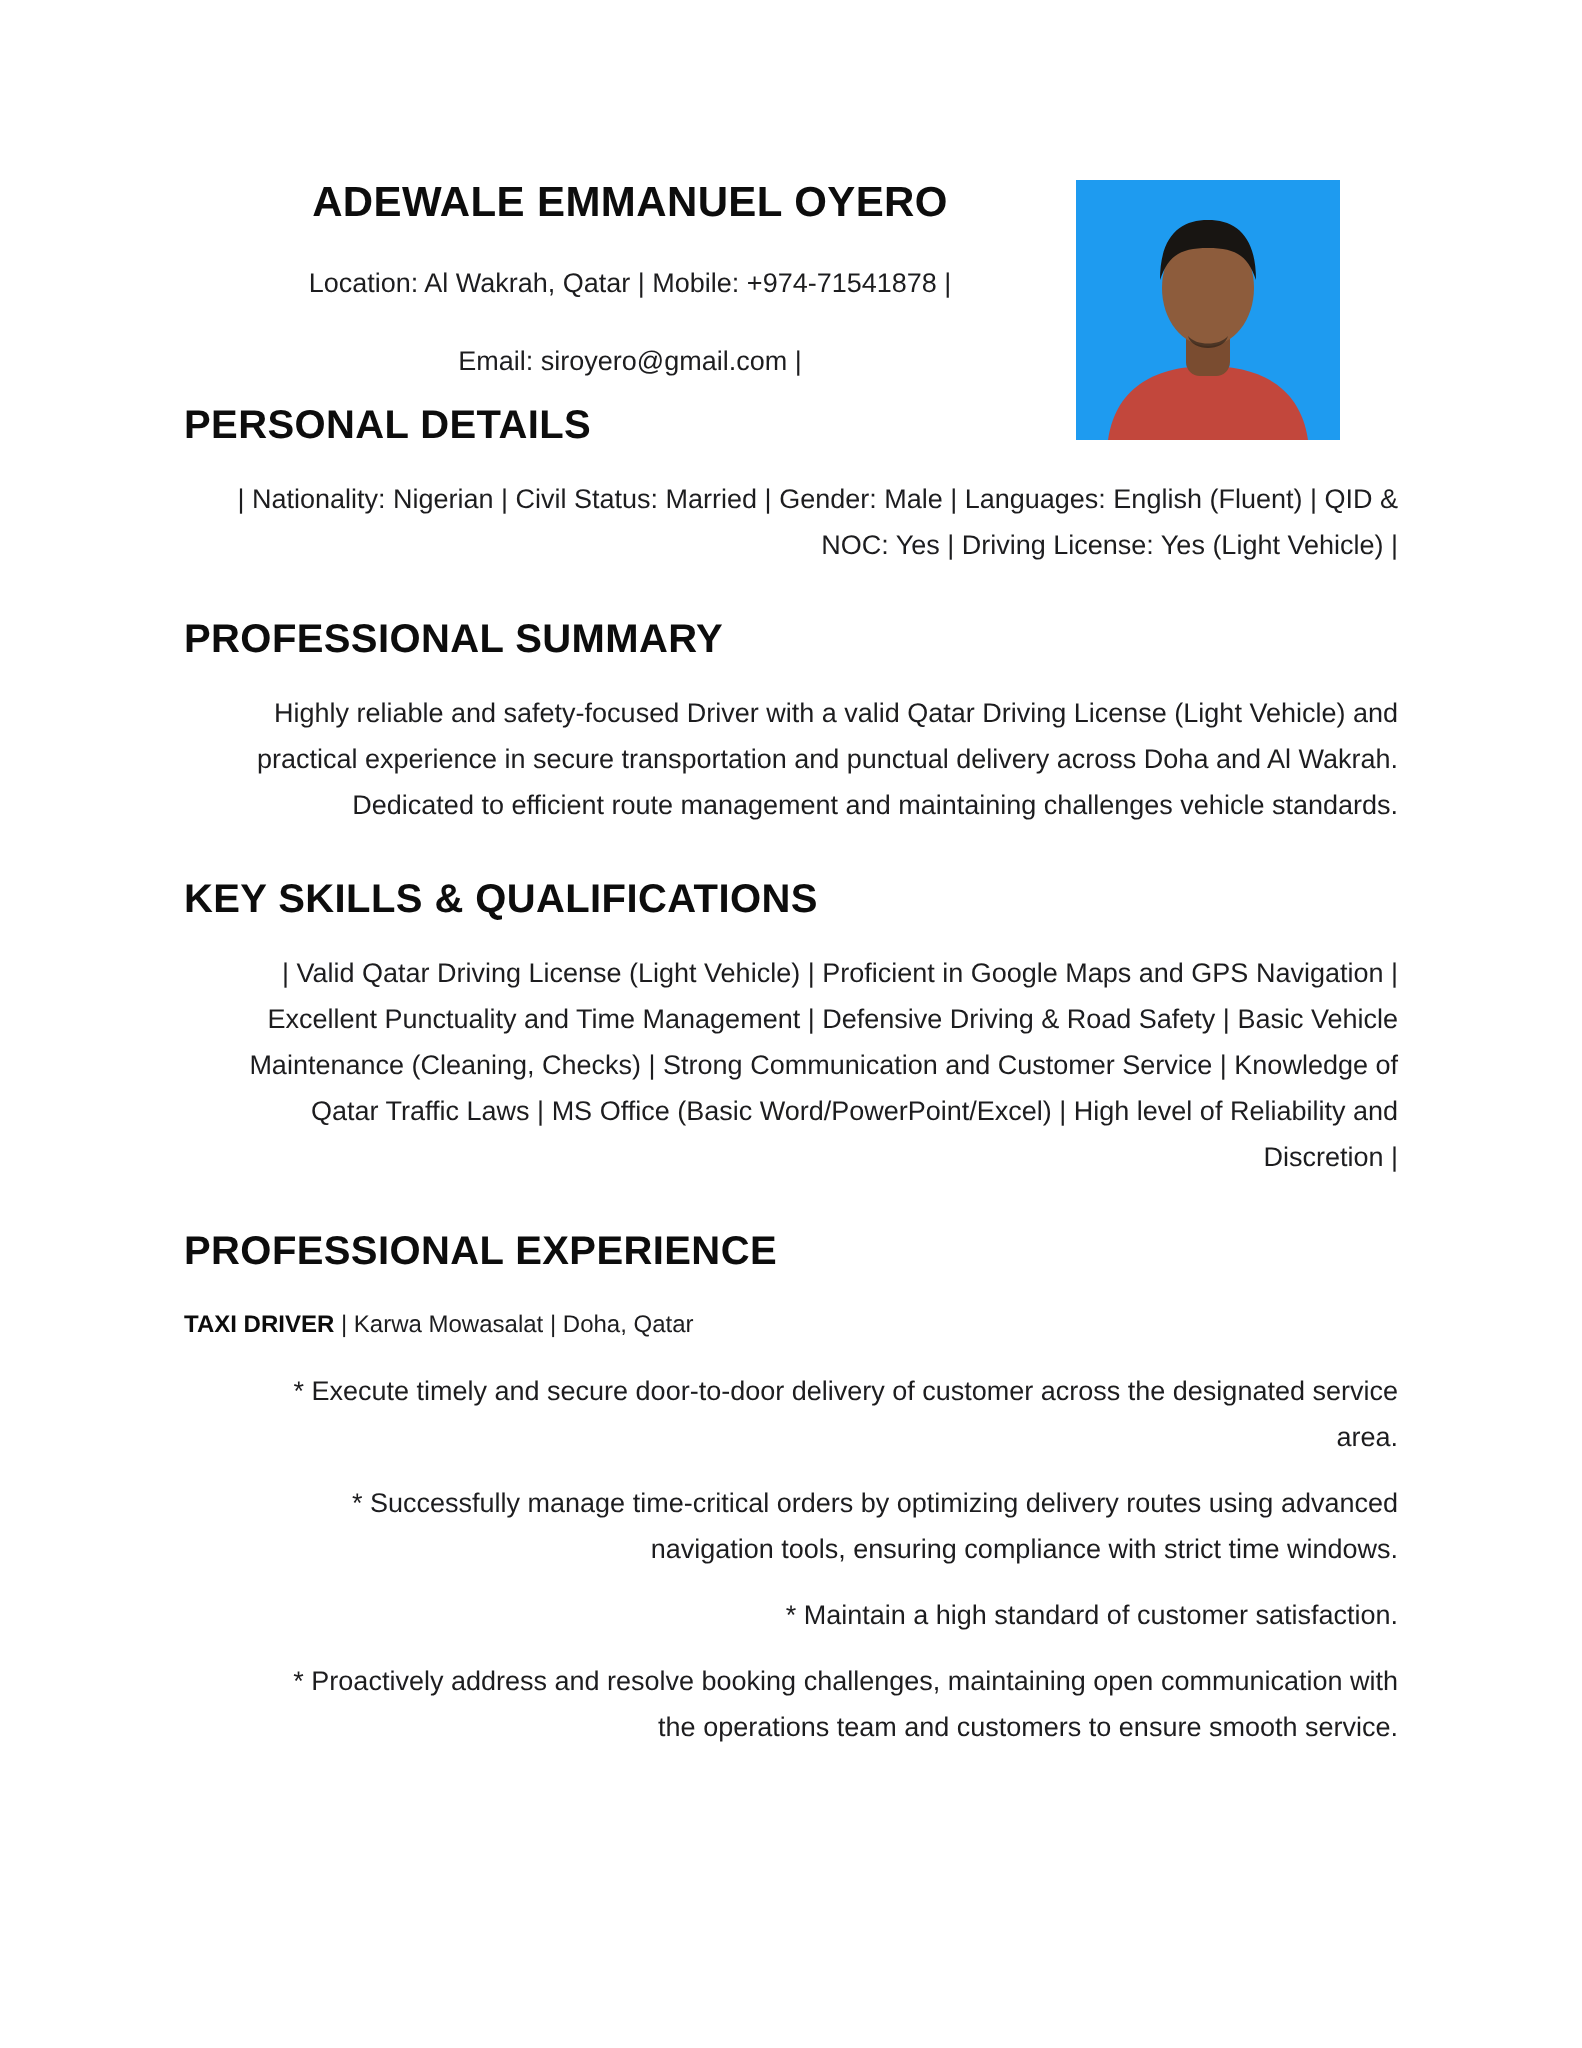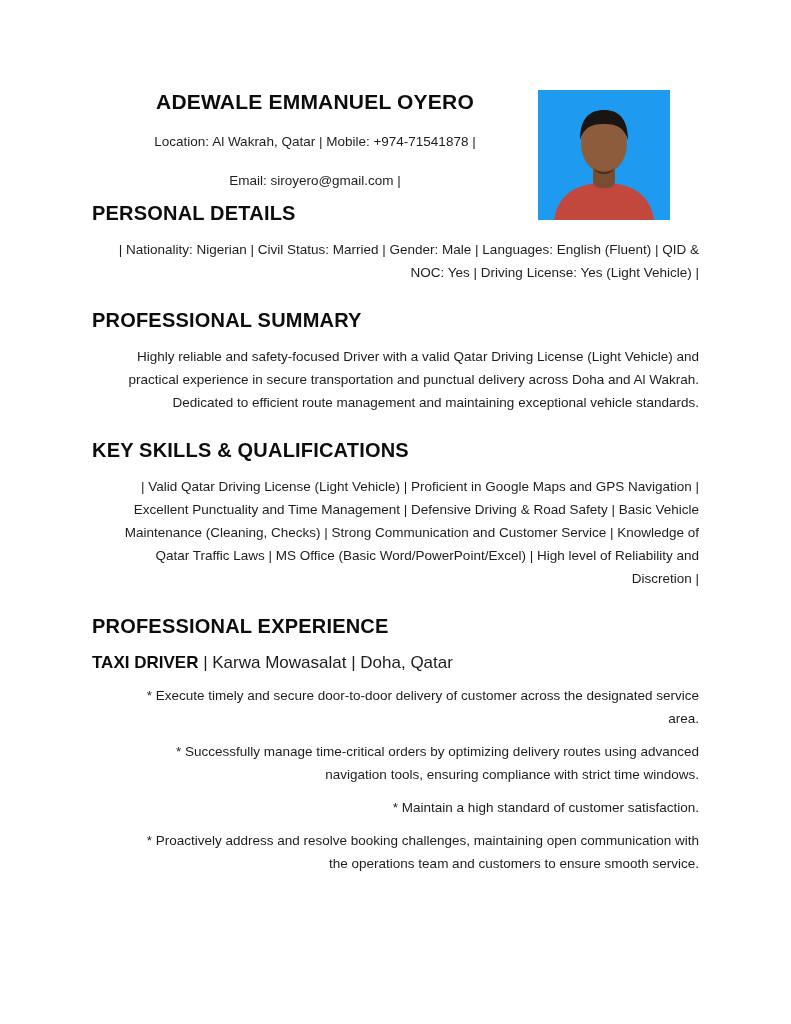--- a/index.html
+++ b/index.html
@@ -60,21 +60,21 @@
     line-height: 23px;
     margin: 0 0 10px 0;
     color: #1d1d1f;
     text-align: right;
   }
   p.bullet {
     white-space: pre-wrap;
     margin-left: 42px;
   }
   .job-line {
-    font-size: 17px;
+    font-size: 12px;
     line-height: 23px;
     margin: 0 0 10px 0;
   }
   .job-title {
     font-weight: 700;
     color: #0d0d0d;
   }
 </style>
 </head>
 <body>
@@ -95,21 +95,21 @@
   <div class="header-text">
     <div class="name">ADEWALE EMMANUEL OYERO</div>
     <div class="contact-line">Location: Al Wakrah, Qatar | Mobile: +974-71541878 |</div>
     <div class="contact-line">Email: siroyero@gmail.com |</div>
   </div>
 
   <h2 class="section-title first">PERSONAL DETAILS</h2>
   <p class="body-text">| Nationality: Nigerian | Civil Status: Married | Gender: Male | Languages: English (Fluent) | QID &amp; NOC: Yes | Driving License: Yes (Light Vehicle) |</p>
 
   <h2 class="section-title">PROFESSIONAL SUMMARY</h2>
-  <p class="body-text">Highly reliable and safety-focused Driver with a valid Qatar Driving License (Light Vehicle) and practical experience in secure transportation and punctual delivery across Doha and Al Wakrah. Dedicated to efficient route management and maintaining exceptional vehicle standards.</p>
+  <p class="body-text">Highly reliable and safety-focused Driver with a valid Qatar Driving License (Light Vehicle) and practical experience in secure transportation and punctual delivery across Doha and Al Wakrah. Dedicated to efficient route management and maintaining challenges vehicle standards.</p>
 
   <h2 class="section-title">KEY SKILLS &amp; QUALIFICATIONS</h2>
   <p class="body-text">| Valid Qatar Driving License (Light Vehicle) | Proficient in Google Maps and GPS Navigation | Excellent Punctuality and Time Management | Defensive Driving &amp; Road Safety | Basic Vehicle Maintenance (Cleaning, Checks) | Strong Communication and Customer Service | Knowledge of Qatar Traffic Laws | MS Office (Basic Word/PowerPoint/Excel) | High level of Reliability and Discretion |</p>
 
   <h2 class="section-title">PROFESSIONAL EXPERIENCE</h2>
 
   <p class="job-line">
     <span class="job-title">TAXI DRIVER</span><span> | Karwa Mowasalat | Doha, Qatar</span>
   </p>
 

